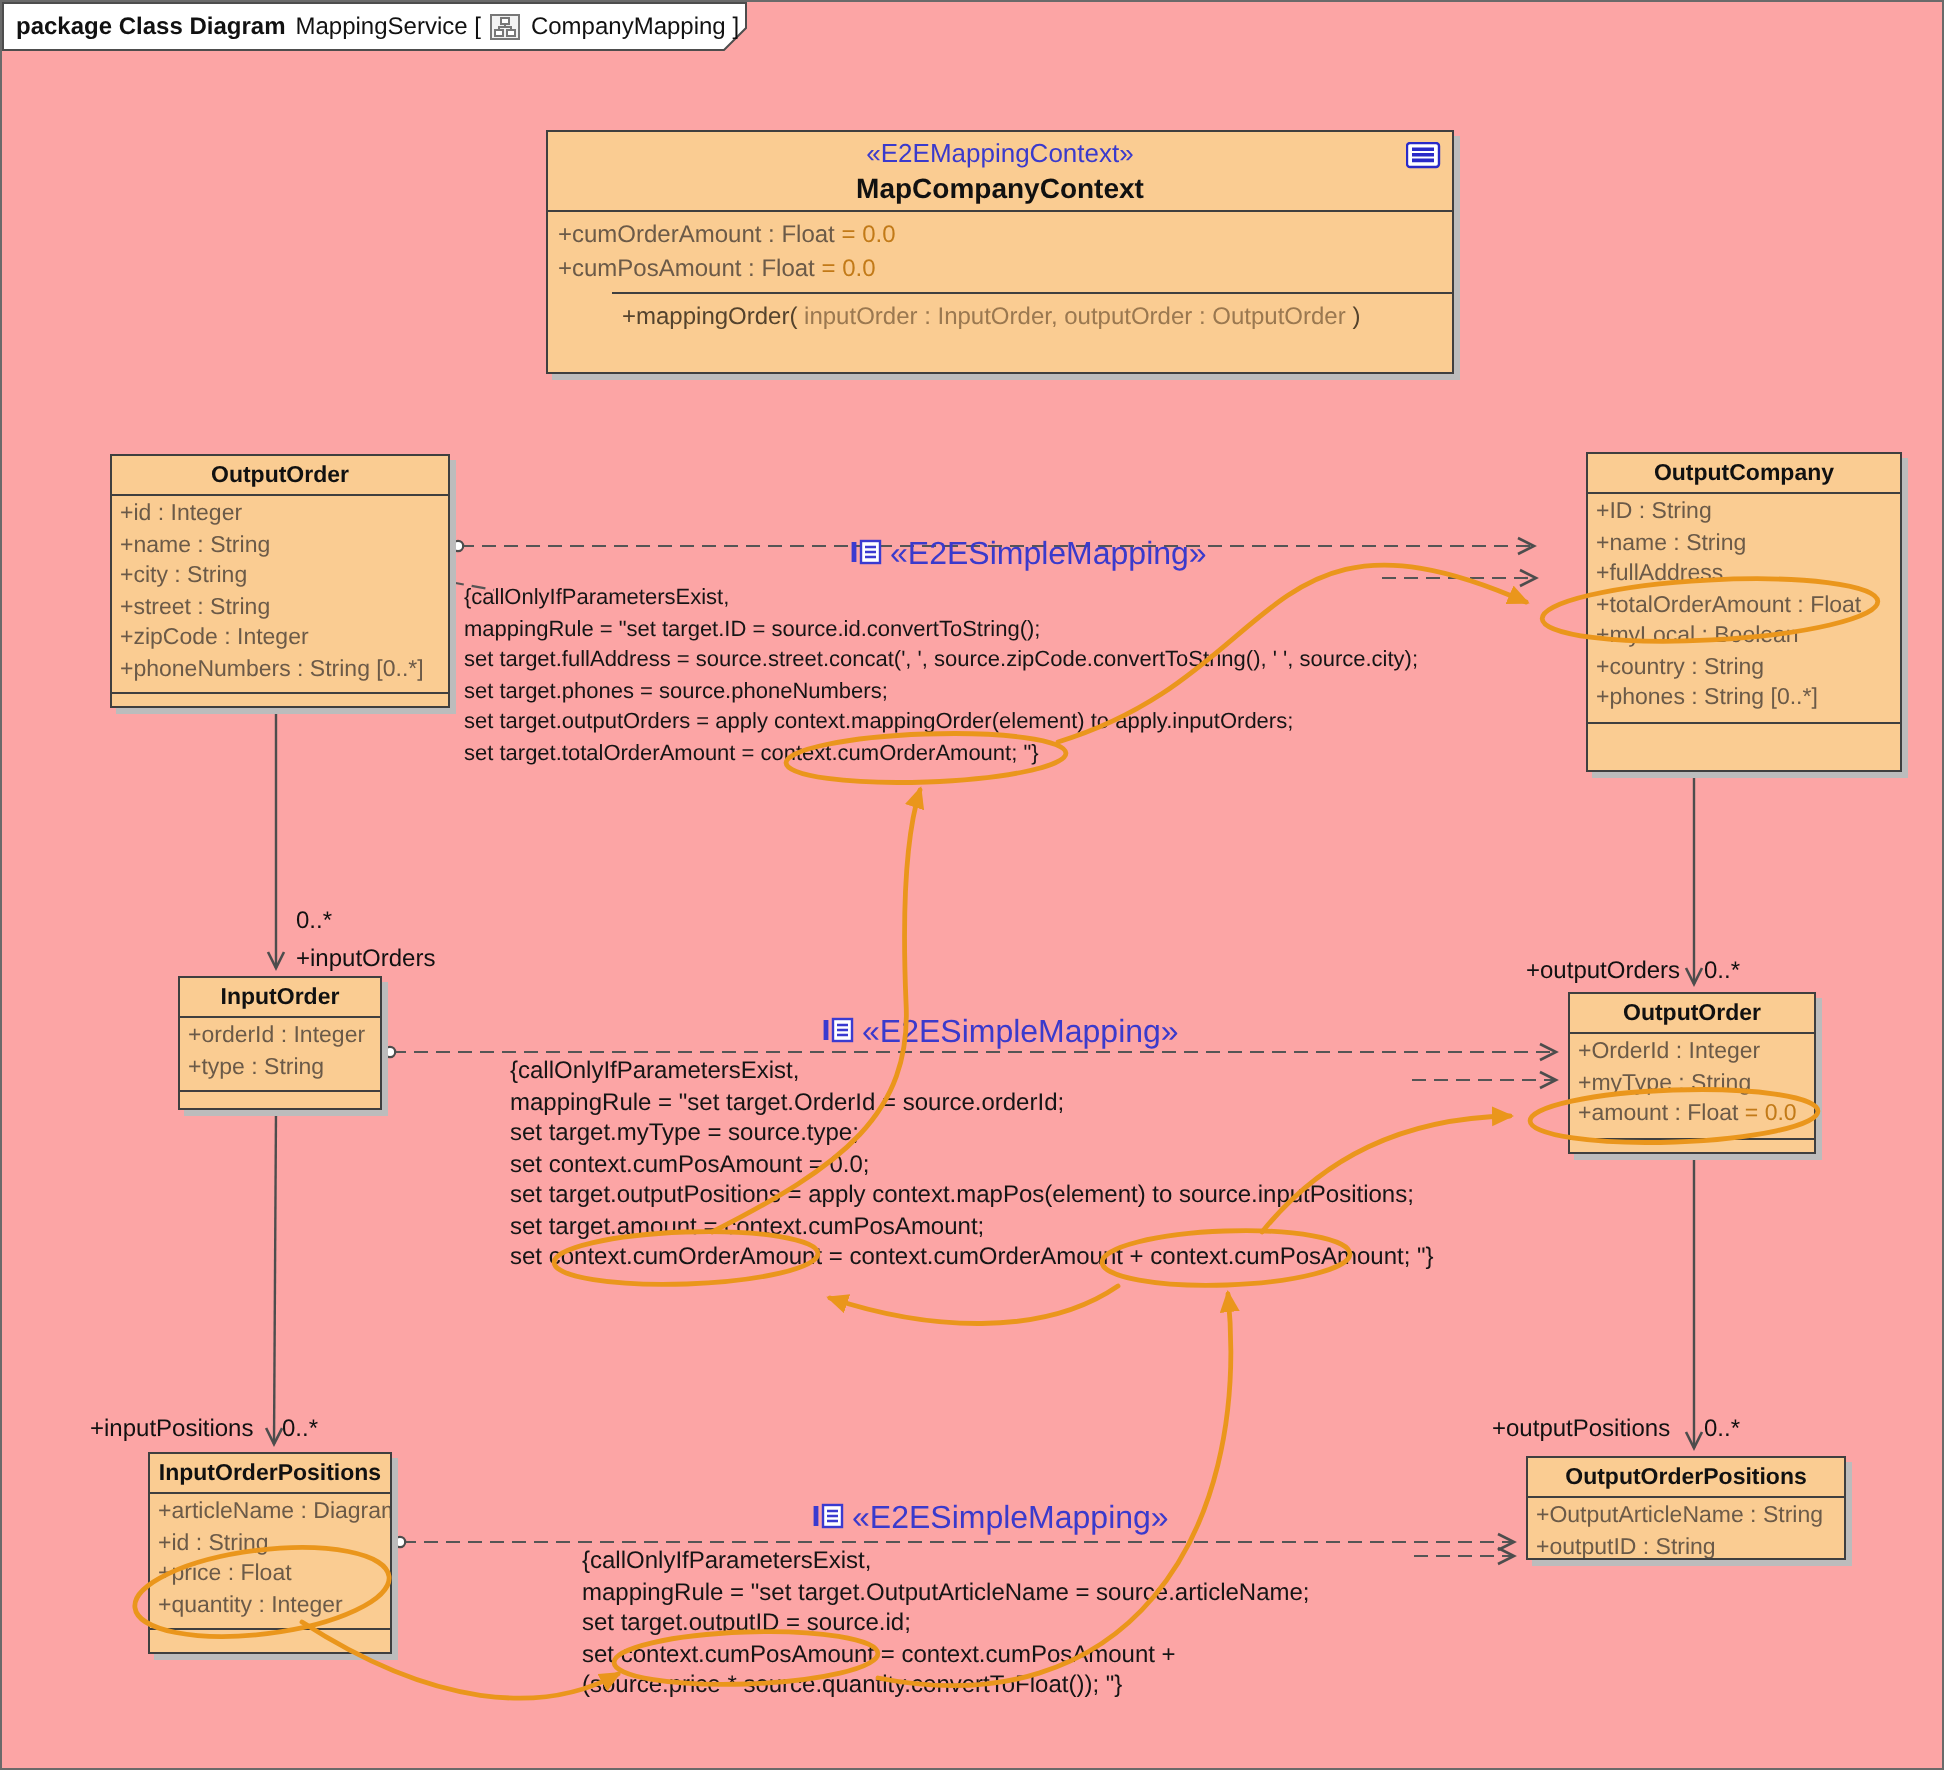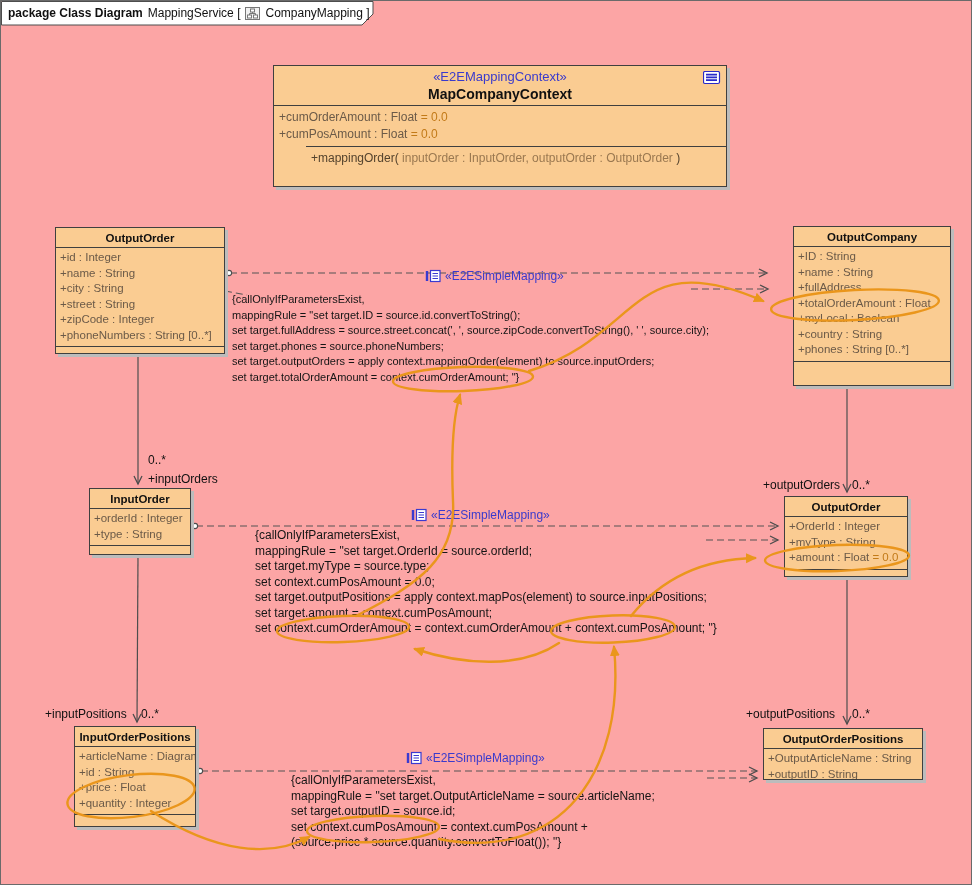--- a/index.html
+++ b/index.html
@@ -26,21 +26,21 @@
   .mcc .mccname{color:#111;font-weight:bold;font-size:14px;line-height:18px;}
   .mcc .cattrs{font-size:12px;line-height:17px;padding:3px 5px;}
   .mcc .cops{flex:0 0 auto;border-top:1px solid #3F3F3F;font-size:12px;line-height:17px;padding:3px 5px;color:#54432D;margin-left:32px;}
   .op-params{color:#9A7850;}
   .spec-icon{position:absolute;right:5px;top:5px;}
   
   .note{position:absolute;color:#151515;line-height:15.5px;white-space:nowrap;}
   .n1{font-size:11px;}
   .n2,.n3{font-size:12px;}
   
-  .maplabel{position:absolute;display:flex;gap:4px;color:#3A3ACC;font-size:12px;white-space:nowrap;}
+  .maplabel{position:absolute;display:flex;gap:4px;color:#3A3ACC;font-size:16px;white-space:nowrap;}
   
   .lbl{position:absolute;font-size:12px;color:#111;white-space:nowrap;}
 </style>
 </head>
 <body>
 
 <div id="canvas">
 
   <svg class="layer" id="connector-layer" width="972" height="885">
     <defs>
@@ -197,21 +197,21 @@
       <path d="M7.5,4.5 H13 M7.5,7 H13 M7.5,9.5 H13" stroke="#3a3ad0" stroke-width="1.2"></path>
     </svg>
     <span>«E2ESimpleMapping»</span>
   </div>
 
   <div class="note n1" style="left:231px;top:291px">
     <div>{callOnlyIfParametersExist,</div>
     <div>mappingRule = "set target.ID = source.id.convertToString();</div>
     <div>set target.fullAddress = source.street.concat(', ', source.zipCode.convertToString(), ' ', source.city);</div>
     <div>set target.phones = source.phoneNumbers;</div>
-    <div>set target.outputOrders = apply context.mappingOrder(element) to source.inputOrders;</div>
+    <div>set target.outputOrders = apply context.mappingOrder(element) to apply.inputOrders;</div>
     <div>set target.totalOrderAmount = context.cumOrderAmount; "}</div>
   </div>
   <div class="note n2" style="left:254px;top:527px">
     <div>{callOnlyIfParametersExist,</div>
     <div>mappingRule = "set target.OrderId = source.orderId;</div>
     <div>set target.myType = source.type;</div>
     <div>set context.cumPosAmount = 0.0;</div>
     <div>set target.outputPositions = apply context.mapPos(element) to source.inputPositions;</div>
     <div>set target.amount = context.cumPosAmount;</div>
     <div>set context.cumOrderAmount = context.cumOrderAmount + context.cumPosAmount; "}</div>

